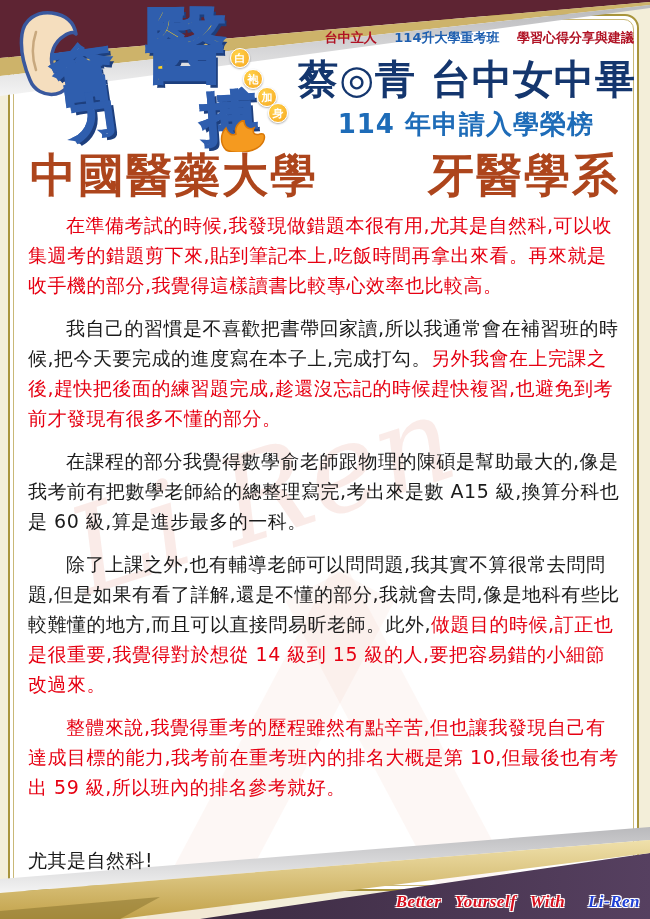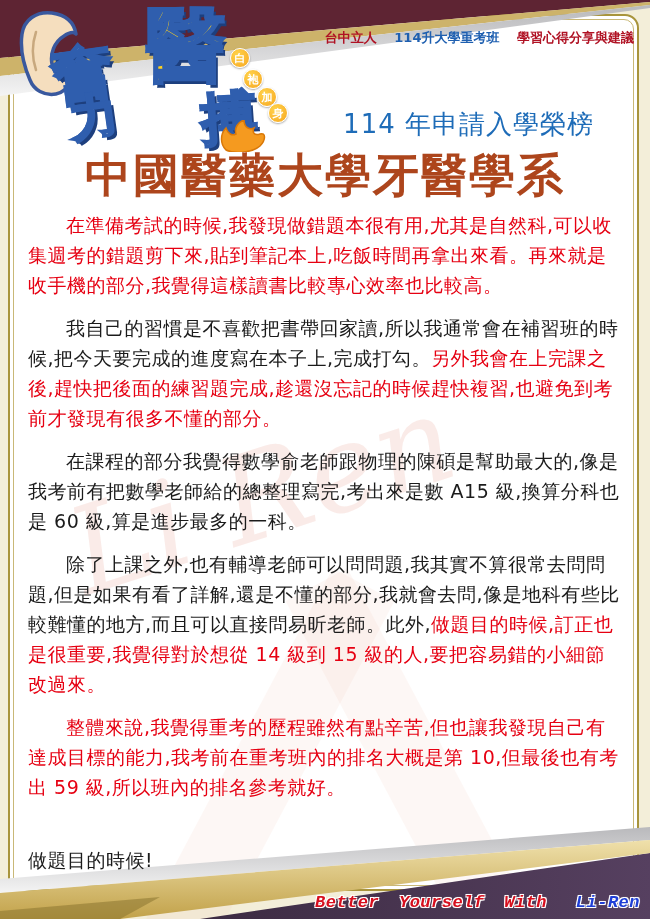--- a/index.html
+++ b/index.html
@@ -45,25 +45,25 @@
   .flame-icon{position:absolute;left:210px;top:116px}
 
   
   .tagline{position:absolute;top:29px;right:16px;z-index:5;font-size:13px;font-weight:bold;white-space:nowrap}
   .tagline .t-red{color:var(--tag_red)}
   .tagline .t-blue{color:var(--tag_blue);margin:12px 13px}
   .student-name{position:absolute;top:52px;right:14px;z-index:5;white-space:nowrap;
       font-family:"DejaVu Serif","Liberation Serif",serif;font-weight:900;
       font-size:40px;letter-spacing:1px;color:var(--name_navy)}
   .honor-line{position:absolute;top:107px;right:56px;z-index:5;white-space:nowrap;
-      font-size:26px;font-weight:400;color:var(--honor_blue);letter-spacing:1px}
+      font-size:26px;font-weight:700;color:var(--honor_blue);letter-spacing:1px}
 
   
   .headline{position:absolute;top:150px;left:30px;right:30px;z-index:5;
-      display:flex;justify-content:center;
+      display:flex;justify-content:space-between;
       font-family:"DejaVu Serif","Liberation Serif",serif;font-weight:900;
       font-size:46px;line-height:1.1;color:var(--headline);letter-spacing:2px;white-space:nowrap}
 
   
   .testimonial{position:absolute;top:210px;left:28px;right:28px;z-index:5;
       font-size:19px;line-height:30px;letter-spacing:.5px}
   .testimonial p{text-indent:2em;margin:0 2px 13px 0}
   .seg-red{color:var(--body_red)}
   .seg-black{color:var(--body_black)}
 
@@ -71,21 +71,21 @@
   .watermark{position:absolute;left:60px;top:400px;width:560px;z-index:2;
       font-family:"DejaVu Serif","Liberation Serif",serif;font-style:italic;
       font-size:120px;color:rgba(232,164,150,.22);transform:rotate(-18deg);
       white-space:nowrap;pointer-events:none}
   .wm-ribbon{position:absolute;width:70px;height:420px;background:rgba(238,196,186,.14);z-index:2}
   .wm-r1{left:230px;top:560px;transform:rotate(28deg)}
   .wm-r2{left:380px;top:560px;transform:rotate(-28deg)}
 
   
   .slogan{position:absolute;right:10px;bottom:7px;z-index:7;white-space:nowrap;
-      font-family:Liberation Mono, monospace;font-style:italic;font-weight:900;
+      font-family:Liberation Serif, serif;font-style:italic;font-weight:900;
       font-size:17px;word-spacing:9px;letter-spacing:.5px;
       text-shadow:1px 1px 0 #fff,-1px -1px 0 #fff,1px -1px 0 #fff,-1px 1px 0 #fff,0 0 2px #fff}
   .slogan .s-red{color:var(--footer_red)}
   .slogan .s-blue{color:var(--footer_blue);margin-left:9px}
 </style>
 </head>
 <body>
 
 <div class="page">
 
@@ -133,34 +133,35 @@
     <svg class="flame-icon" width="50" height="32" viewBox="0 0 50 32">
       <path d="M8,30 C2,24 2,14 8,8 C10,14 14,16 18,14 C16,8 20,2 26,0 C26,8 32,10 36,8 C34,12 36,16 42,14 C48,12 48,20 42,26 C34,33 16,34 8,30 Z" fill="#f59a1f" stroke="#d97808" stroke-width="1.5"></path>
     </svg>
   </div>
 
   <div class="tagline">
     <span class="t-red">台中立人</span>
     <span class="t-blue">114升大學重考班</span>
     <span class="t-red">學習心得分享與建議</span>
   </div>
+  <div class="student-name">蔡◎青  台中女中畢</div>
   <div class="honor-line">114 年申請入學榮榜</div>
 
   <div class="headline">
     <span>中國醫藥大學</span>
     <span>牙醫學系</span>
   </div>
 
   <div class="testimonial">
       <p><span class="seg-red">在準備考試的時候,我發現做錯題本很有用,尤其是自然科,可以收集週考的錯題剪下來,貼到筆記本上,吃飯時間再拿出來看。再來就是收手機的部分,我覺得這樣讀書比較專心效率也比較高。</span></p>
       <p><span class="seg-black">我自己的習慣是不喜歡把書帶回家讀,所以我通常會在補習班的時候,把今天要完成的進度寫在本子上,完成打勾。</span><span class="seg-red">另外我會在上完課之後,趕快把後面的練習題完成,趁還沒忘記的時候趕快複習,也避免到考前才發現有很多不懂的部分。</span></p>
       <p><span class="seg-black">在課程的部分我覺得數學俞老師跟物理的陳碩是幫助最大的,像是我考前有把數學老師給的總整理寫完,考出來是數 A15 級,換算分科也是 60 級,算是進步最多的一科。</span></p>
       <p><span class="seg-black">除了上課之外,也有輔導老師可以問問題,我其實不算很常去問問題,但是如果有看了詳解,還是不懂的部分,我就會去問,像是地科有些比較難懂的地方,而且可以直接問易昕老師。此外,</span><span class="seg-red">做題目的時候,訂正也是很重要,我覺得對於想從 14 級到 15 級的人,要把容易錯的小細節改過來。</span></p>
       <p><span class="seg-red">整體來說,我覺得重考的歷程雖然有點辛苦,但也讓我發現自己有達成目標的能力,我考前在重考班內的排名大概是第 10,但最後也有考出 59 級,所以班內的排名參考就好。</span></p>
-      <p><br><span class="seg-black">做題目的時候!</span></p>
+      <p><br><span class="seg-black">尤其是自然科!</span></p>
     </div>
 
   <svg class="footer-bg" width="650" height="92" viewBox="0 0 650 92">
     <polygon points="200,92 650,26 650,92" fill="url(#purpg)"></polygon>
     <polygon points="0,52 650,0 650,13 0,66" fill="url(#silv)"></polygon>
     <polygon points="0,66 650,13 650,26 120,92 0,92" fill="url(#goldg)"></polygon>
     <polygon points="0,84 160,70 120,92 0,92" fill="#8a7430" opacity="0.55"></polygon>
   </svg>
 
   <div class="slogan">

